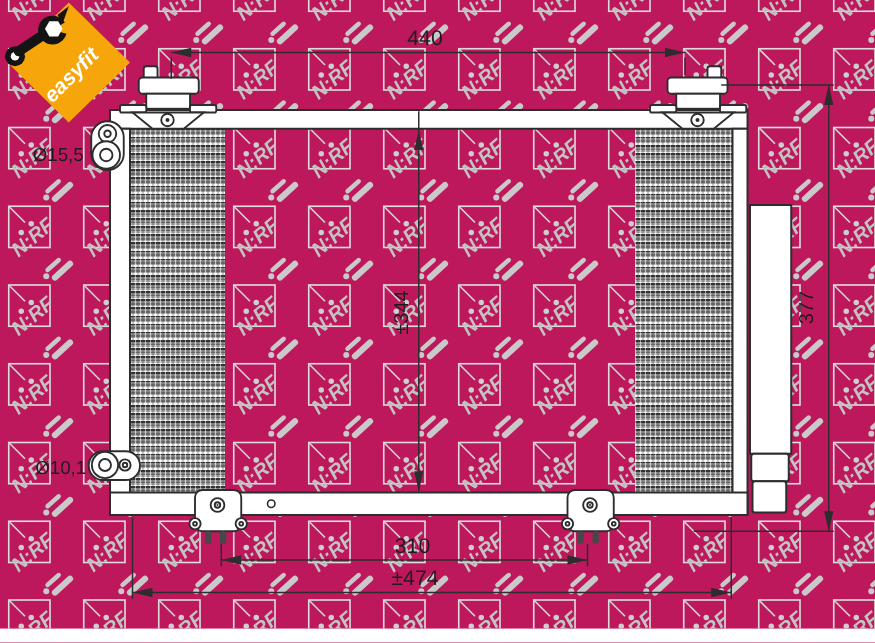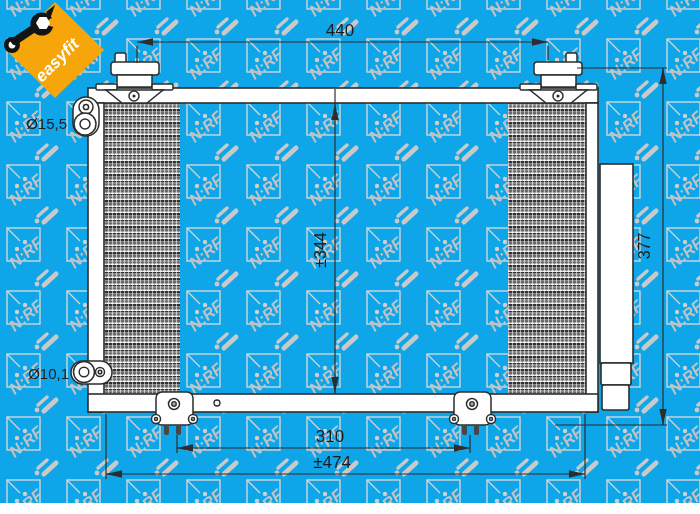--- a/index.html
+++ b/index.html
@@ -1,16 +1,16 @@
 <!DOCTYPE html>
 <html><head>
 <meta charset="utf-8">
 <style>
   html,body{margin:0;padding:0;background:#fff;}
-  .stage{position:relative;width:700px;height:503px;background:#0ea5e9;overflow:hidden;
+  .stage{position:relative;width:700px;height:503px;background:#be185d;overflow:hidden;
          font-family:"Liberation Sans",sans-serif;}
   .layer{position:absolute;left:0;top:0;width:700px;height:514px;}
   .wm{z-index:0;}
   .fin{position:absolute;z-index:1;
     background:
       repeating-linear-gradient(90deg, rgba(255,255,255,.55) 0 1px, rgba(0,0,0,0) 1px 2px, rgba(70,70,70,.28) 2px 3px, rgba(0,0,0,0) 3px 4px),
       repeating-linear-gradient(180deg,#2f2f2f 0 1.3px,#949494 1.3px 2.9px,#6e6e6e 2.9px 4.2px,#ababab 4.2px 5.3px,#f7f7f7 5.3px 6.5px);}
   .fin-left{left:104px;top:103px;width:76px;height:291px;}
   .fin-right{left:508px;top:103px;width:78px;height:291px;}
   .draw{z-index:2;}

